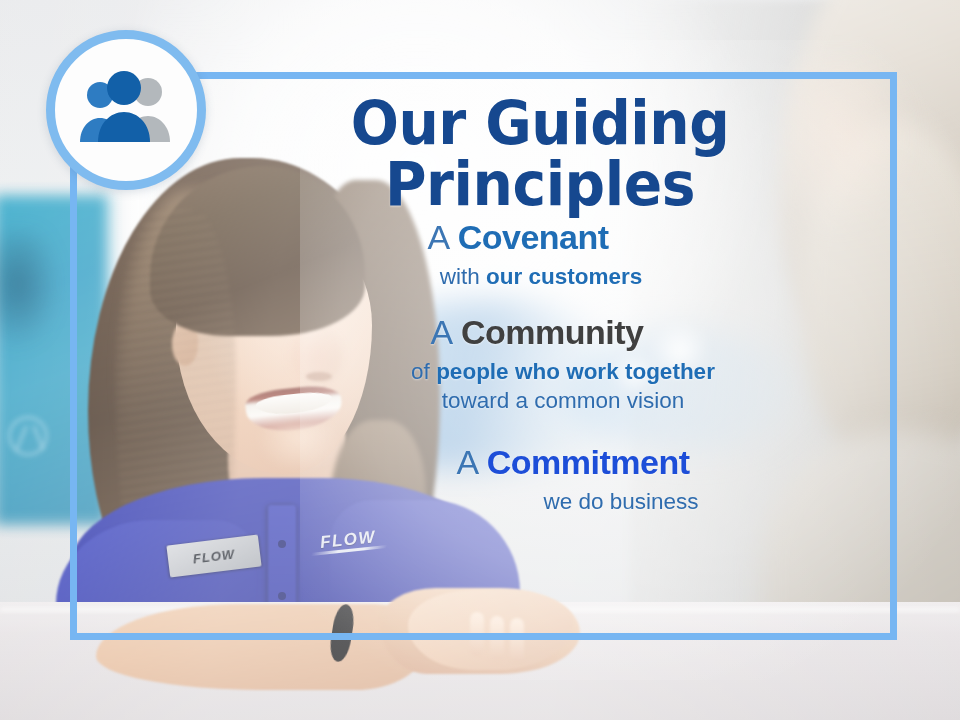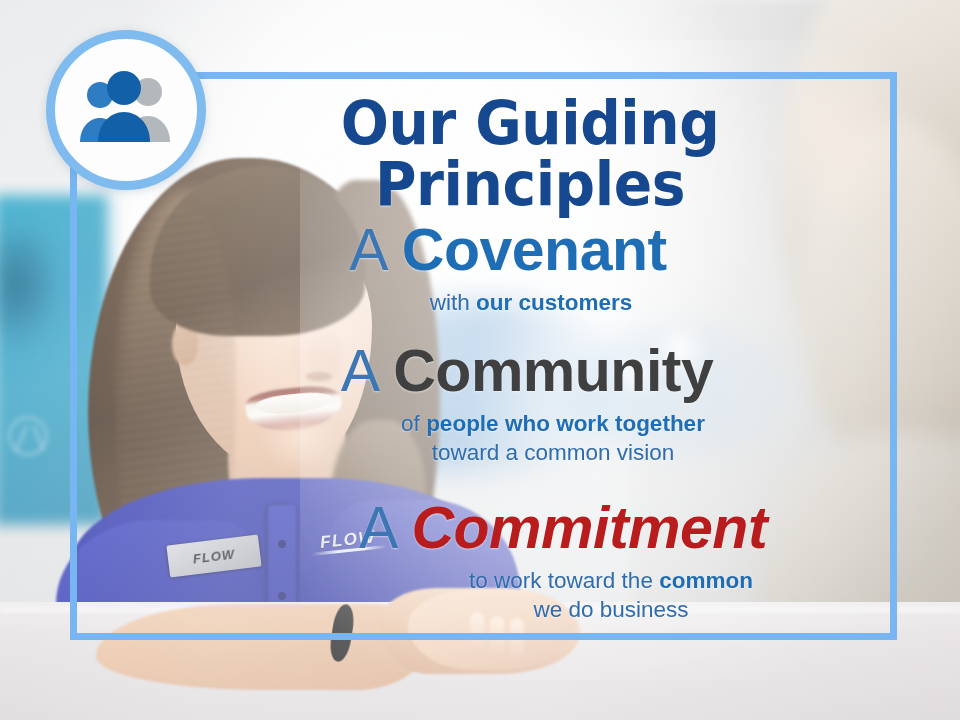--- a/index.html
+++ b/index.html
@@ -362,37 +362,37 @@
     border-radius:50%;
     background:#fdfdfd;
     border:9px solid #7fbbef;
     box-shadow:0 2px 10px rgba(60,90,120,.18);
     display:flex;align-items:center;justify-content:center;
   }
   .badge-circle svg{display:block;}
 
   
   .text-col{
-    position:absolute;left:180px;top:78px;width:700px;height:560px;
+    position:absolute;left:190px;top:78px;width:700px;height:560px;
     text-align:center;
   }
   .title{
     margin:0;padding-top:14px;
     font-size:61px;line-height:1.0;
     font-weight:bold;
     color:#16488f;
     letter-spacing:-.5px;
     transform:scaleX(.93);
     font-family:"DejaVu Sans","Liberation Sans",sans-serif;
     text-shadow:0 1px 2px rgba(255,255,255,.55);
   }
 
   .block{margin-top:14px;}
   .block .headline{
-    font-size:59px;line-height:1.05;white-space:nowrap;
+    font-size:34px;line-height:1.05;white-space:nowrap;
     text-shadow:0 1px 2px rgba(255,255,255,.5);
   }
   .headline .art{
     color:#3c76b4;font-weight:normal;letter-spacing:0px;
   }
   .headline .key{
     color:#1f6db5;font-weight:bold;letter-spacing:-.5px;
   }
   .block .sub{
     font-size:22.5px;line-height:1.30;color:#2f6cae;
@@ -519,22 +519,21 @@
       </div>
       <div class="sub" style="color: rgb(47, 108, 174);">
           <span class="ln"><span>of </span><b style="color: rgb(31, 109, 181);">people who work together</b></span>
           <span class="ln"><span>toward a common vision</span></span>
         </div>
     </div>
 
     <div class="block" id="block-commitment">
       <div class="headline">
         <span class="art" style="color: rgb(60, 118, 180);">A</span>
-        <span class="key" style="color: #b91c1c; font-style: italic;">Commitment</span>
+        <span class="key" style="color: #1d4ed8;">Commitment</span>
       </div>
       <div class="sub" style="color: rgb(47, 108, 174);">
-          <span class="ln"><span>to work toward the </span><b style="color: rgb(31, 109, 181);">common</b></span>
           <span class="ln"><span>we do business</span></span>
         </div>
     </div>
 
   </div>
 </div>
 
 </body></html>

